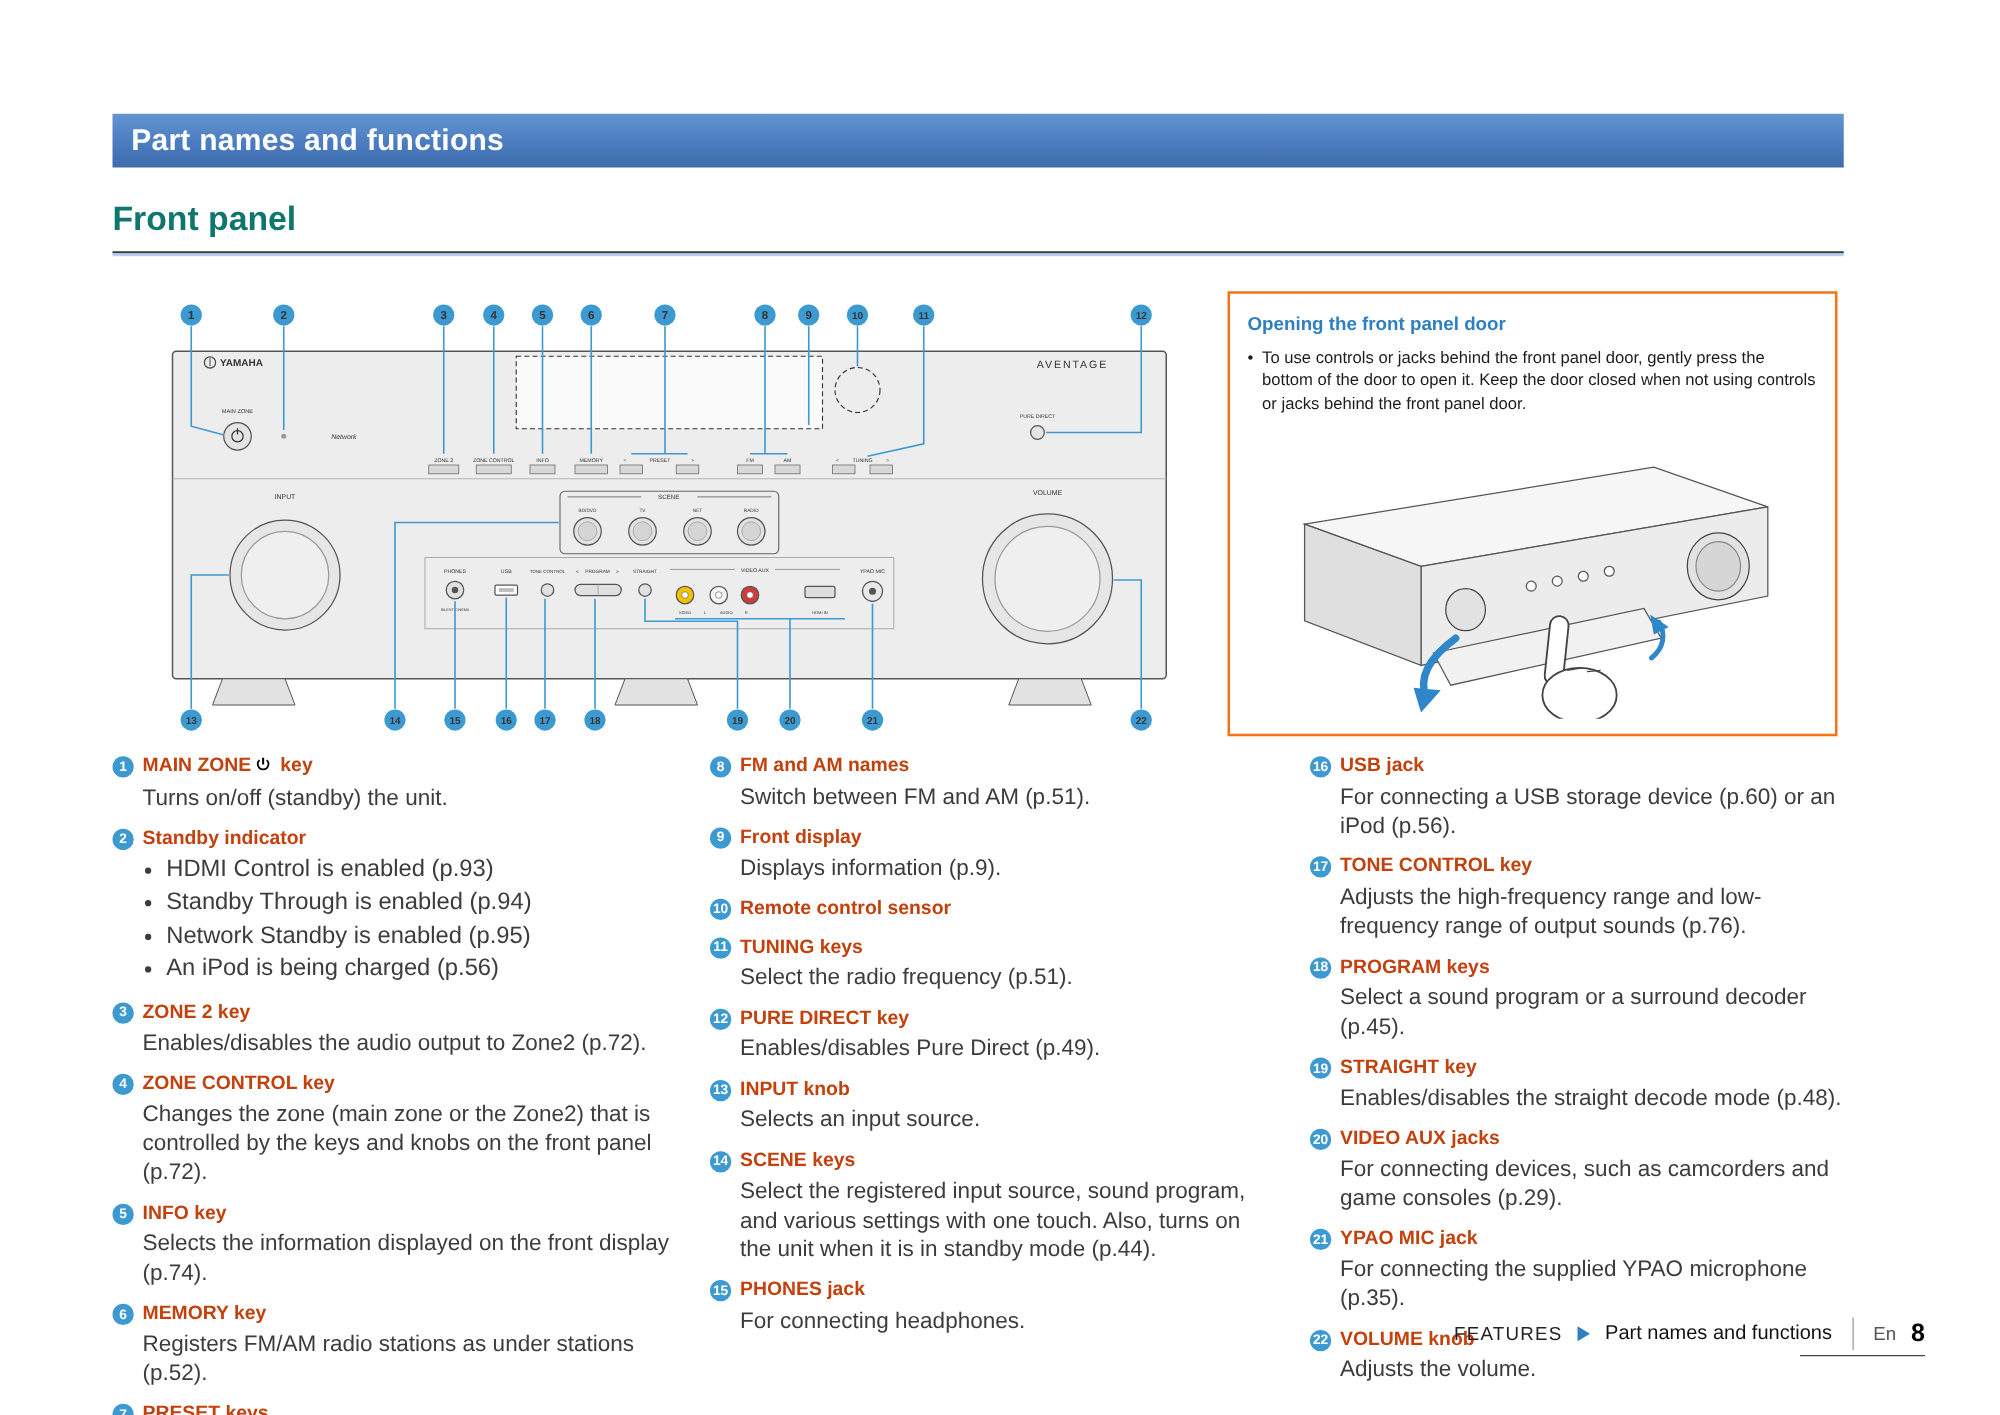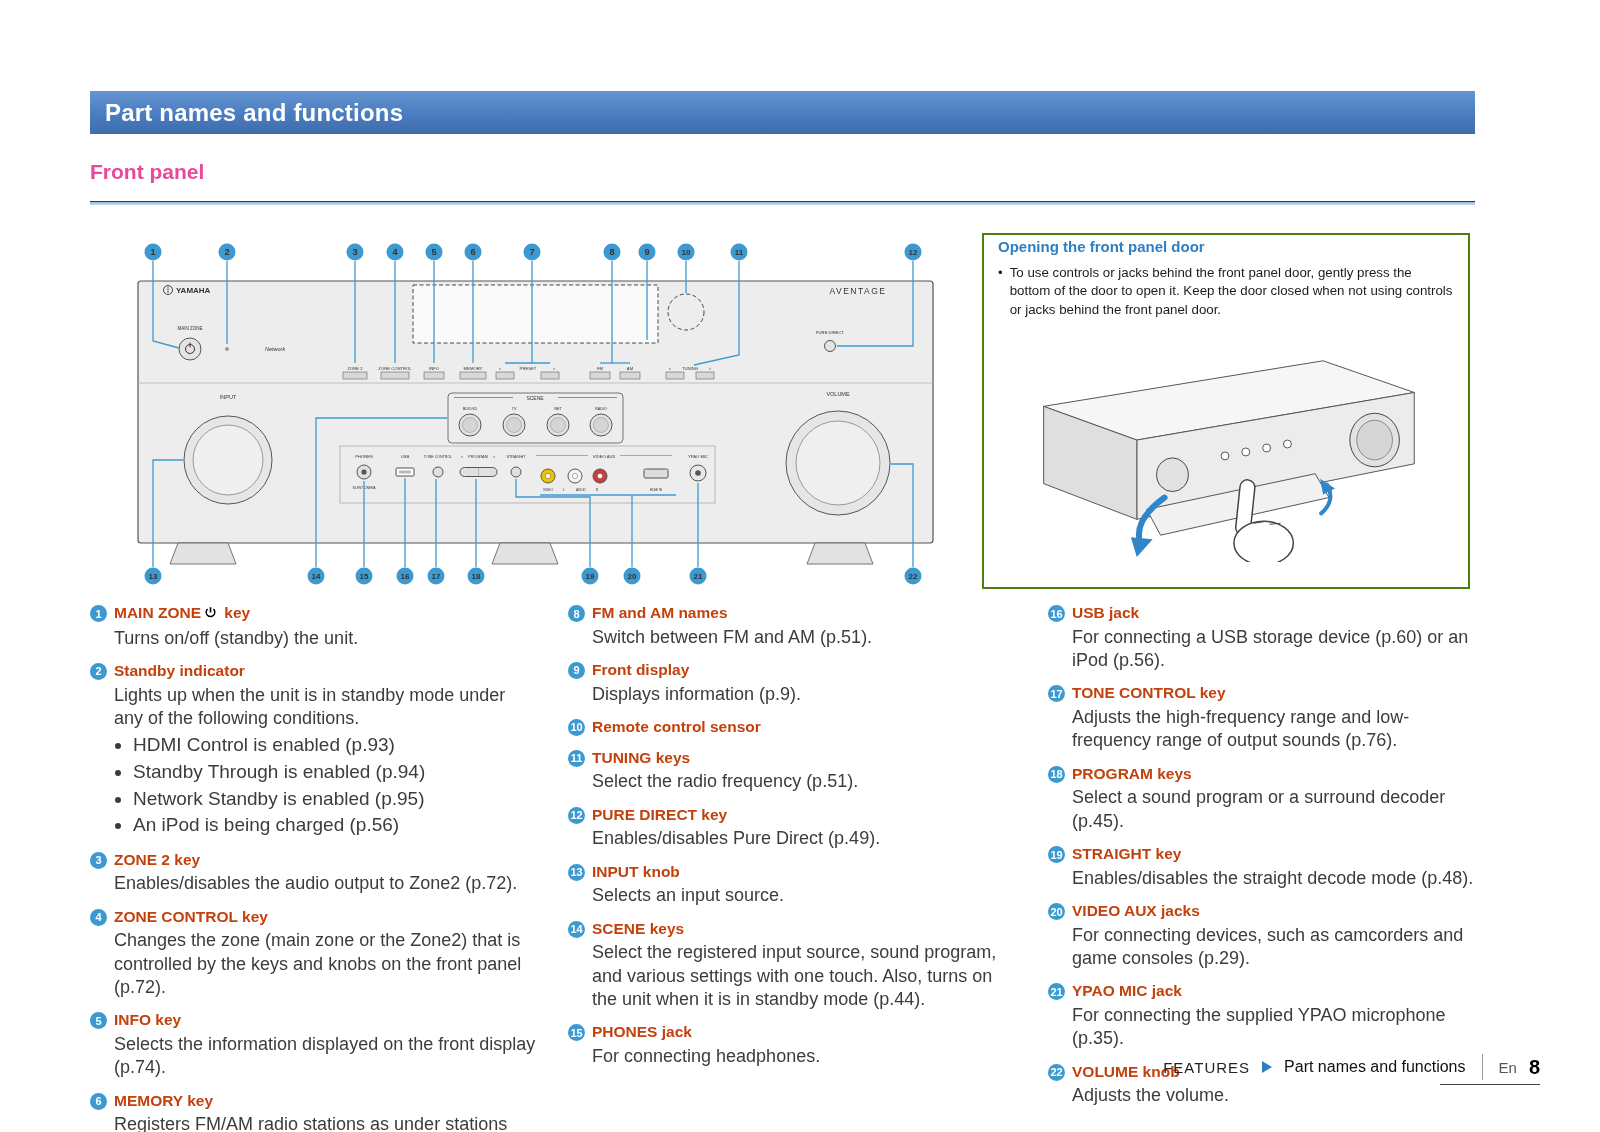--- a/index.html
+++ b/index.html
@@ -4,30 +4,30 @@
 <style>
   html,body { margin:0; padding:0; background:#fff; }
   body { font-family:"Liberation Sans", sans-serif; color:#222; }
   .page { position:relative; width:1600px; height:1132px; background:#fff; overflow:hidden; }
 
   .header-banner { position:absolute; left:90px; top:91px; width:1385px; height:43px;
     background:linear-gradient(180deg,#6495d1 0%, #4a7cc0 55%, #3f6cab 100%);
     display:flex; align-items:center; }
   .header-banner .title { color:#fff; font-size:24px; font-weight:bold; padding-left:15px; letter-spacing:0.2px; }
 
-  .section-title { position:absolute; left:90px; top:160px; font-size:21px; font-weight:bold; color:#ec4899; }
+  .section-title { position:absolute; left:90px; top:160px; font-size:27px; font-weight:bold; color:#0f766e; }
   .section-rule { position:absolute; left:90px; top:201px; width:1385px; height:4px;
     background:linear-gradient(180deg,#3a3a3a 0px,#3a3a3a 1.5px,#9dbede 1.5px,#c9dbee 4px); }
 
   .diagram-wrap { position:absolute; left:88px; top:233px; width:850px; height:362px; }
   svg text { fill:#333; font-family:"Liberation Sans", sans-serif; }
   .callout-line { fill:none; stroke:#3d9ad1; stroke-width:1.3; }
 
   .side-box { position:absolute; left:982px; top:233px; width:488px; height:356px;
-    border:2px solid #4d7c0f; box-sizing:border-box; padding:3px 14px; }
+    border:2px solid #f97316; box-sizing:border-box; padding:16px 14px; }
   .side-title { color:#2e7fc1; font-weight:bold; font-size:15px; }
   .side-bullet { display:flex; gap:7px; font-size:13.3px; color:#1c1c1c; margin-top:9px; line-height:1.38; }
   .side-bullet .dot { flex:0 0 auto; }
   .side-illustration { margin:10px 0 0 8px; }
 
   .col { position:absolute; top:604px; }
   .col-1 { left:90px;  width:448px; }
   .col-2 { left:568px; width:448px; }
   .col-3 { left:1048px;width:432px; }
   .item { margin-bottom:12px; }
@@ -322,21 +322,20 @@
                 <path d="M4.4 3.8a5.3 5.3 0 1 0 7.2 0" stroke="#000" stroke-width="1.8" fill="none"></path>
               </svg></span> key</span>
         </div>
         <div class="item-desc">Turns on/off (standby) the unit.</div>
       </div>
       <div class="item">
         <div class="item-head">
           <span class="num-badge">2</span>
           <span class="item-title">Standby indicator</span>
         </div>
-        <div class="item-desc">Lights up when the unit is in standby mode under any of the following conditions.</div>
         <ul class="item-bullets">
           <li>HDMI Control is enabled (p.93)</li>
           <li>Standby Through is enabled (p.94)</li>
           <li>Network Standby is enabled (p.95)</li>
           <li>An iPod is being charged (p.56)</li>
         </ul>
       </div>
       <div class="item">
         <div class="item-head">
           <span class="num-badge">3</span>

